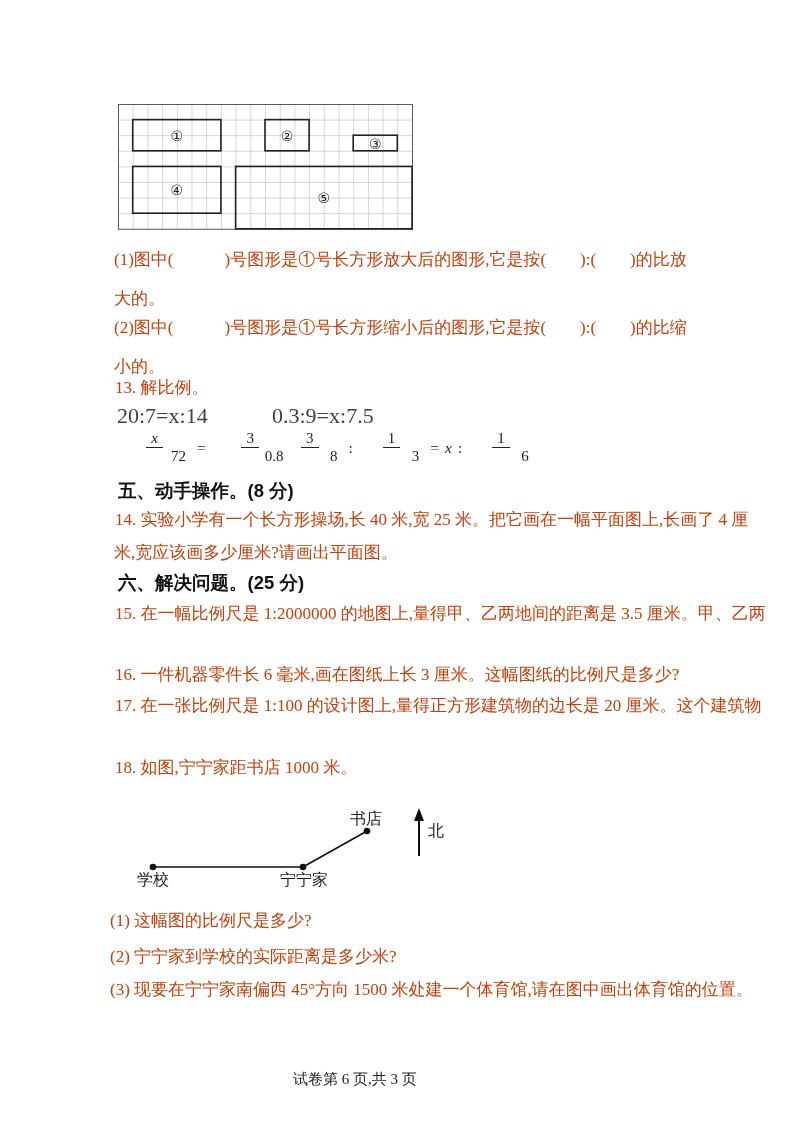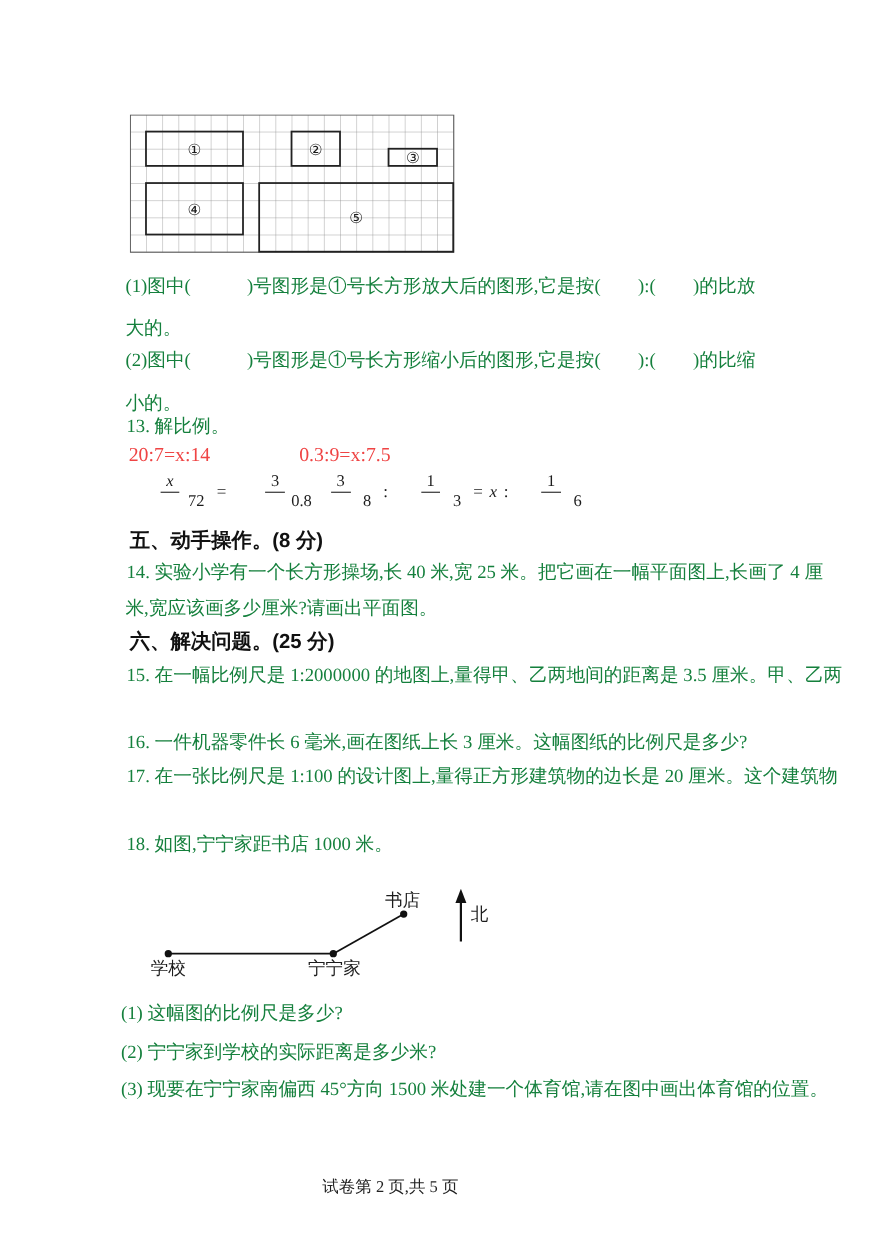--- a/index.html
+++ b/index.html
@@ -9,36 +9,36 @@
     background:#ffffff;
     overflow:hidden;
     font-family:"Liberation Serif","DejaVu Serif",serif;
     color:#1c1c1c;
   }
   .line{
     position:absolute;
     white-space:pre;
     font-size:17px;
     line-height:1.25;
-    color:#15803d;
+    color:#c2410c;
   }
   .heading{
     position:absolute;
     white-space:pre;
     font-size:18.5px;
     font-weight:bold;
     font-family:"Liberation Sans","DejaVu Sans",sans-serif;
     color:#111;
     text-align:right;
   }
   .eq{
     position:absolute;
-    font-size:18px;
+    font-size:22px;
     white-space:pre;
-    color:#ef4444;
+    color:#404040;
   }
   .eqrow{
     position:absolute;
     font-size:15.5px;
     color:#1c1c1c;
     display:flex;
     align-items:center;
     gap:6px;
   }
   .frac{
@@ -150,15 +150,15 @@
     <text x="180" y="90" font-size="16">宁宁家</text>
     <line x1="319" y1="61" x2="319" y2="24" stroke="#111" stroke-width="2"></line>
     <polygon points="319,13 314,26 324,26" fill="#111"></polygon>
     <text x="328" y="41" font-size="16">北</text>
   </svg>
 
   <div class="line" style="left:110px;top:910px">(1) 这幅图的比例尺是多少?</div>
   <div class="line" style="left:110px;top:946px">(2) 宁宁家到学校的实际距离是多少米?</div>
   <div class="line" style="left:110px;top:979px">(3) 现要在宁宁家南偏西 45°方向 1500 米处建一个体育馆,请在图中画出体育馆的位置。</div>
 
-  <div class="footer" style="left:293px;top:1070px">试卷第 2 页,共 5 页</div>
+  <div class="footer" style="left:293px;top:1070px">试卷第 6 页,共 3 页</div>
 
 </div>
 
 </body></html>

